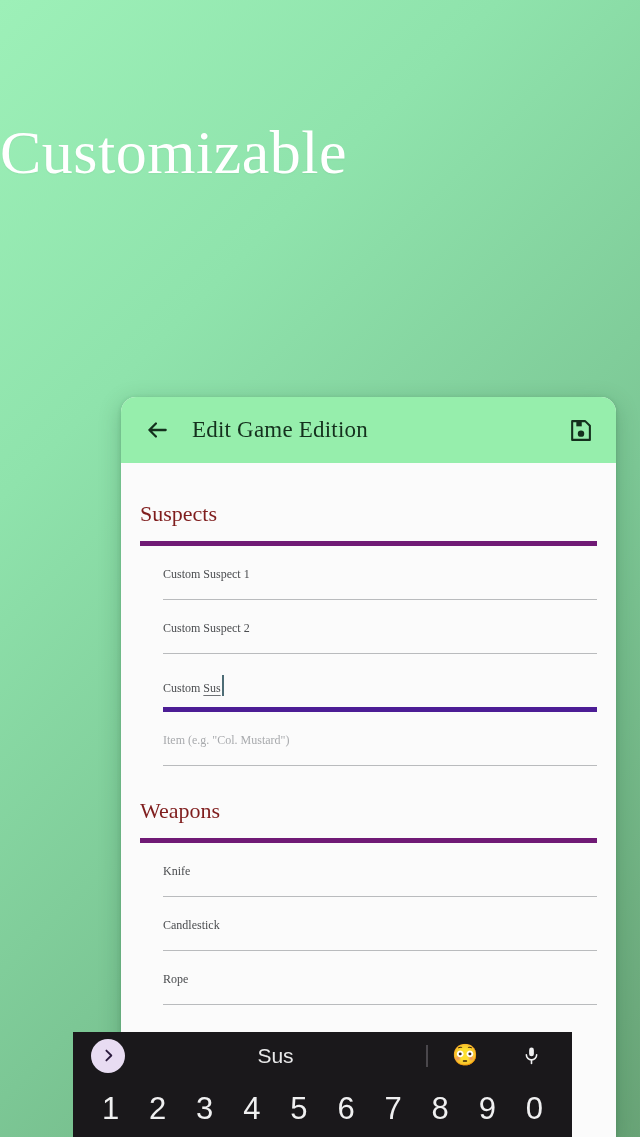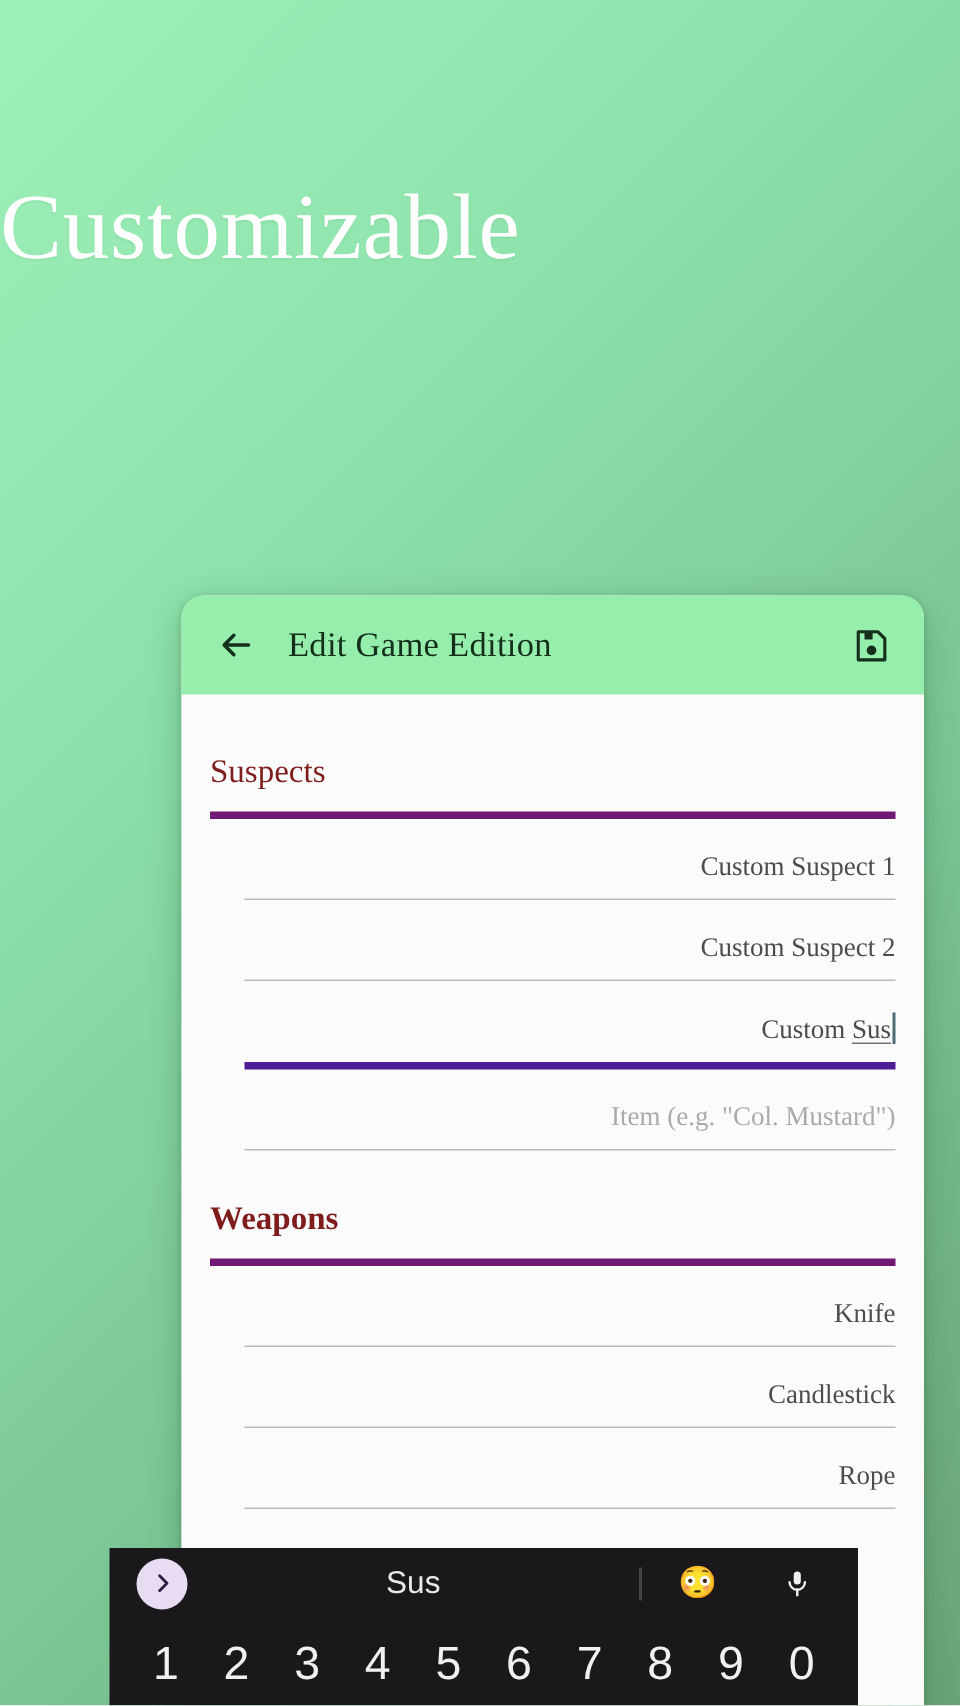--- a/index.html
+++ b/index.html
@@ -50,30 +50,29 @@
   }
 
   
   .content { padding:0; background:#fbfbfb; height:calc(100% - 66px); }
 
   .section-header {
     margin:0 19px; padding:38px 0 14px 0;
     font-size:22px; color:#7f1d1d;
     border-bottom:5px solid #701a75;
   }
-  .section-header.second { padding-top:32px;font-weight:bold; }
+  .section-header.second { padding-top:32px; }
 
   .field {
     margin:0 19px 0 42px;
     padding:21px 0 2px 0;
     border-bottom:1px solid #b9bbbd;
-    font-size:18px; color:#4a4c4f;
+    font-size:12px; color:#4a4c4f;
     position:relative; min-height:54px;
     cursor:text;
-    text-align:right;
   }
   .field.placeholder { color:#a8aaad; }
   .field.focused { border-bottom:5px solid #4c1d95; padding-bottom:11px; }
   .field .composing { text-decoration:underline; text-decoration-color:#6e7175; text-underline-offset:3px; }
   .caret {
     display:inline-block; width:2px; height:21px; background:#4d6c75;
     vertical-align:-4px; margin-left:1px;
   }
 
   

